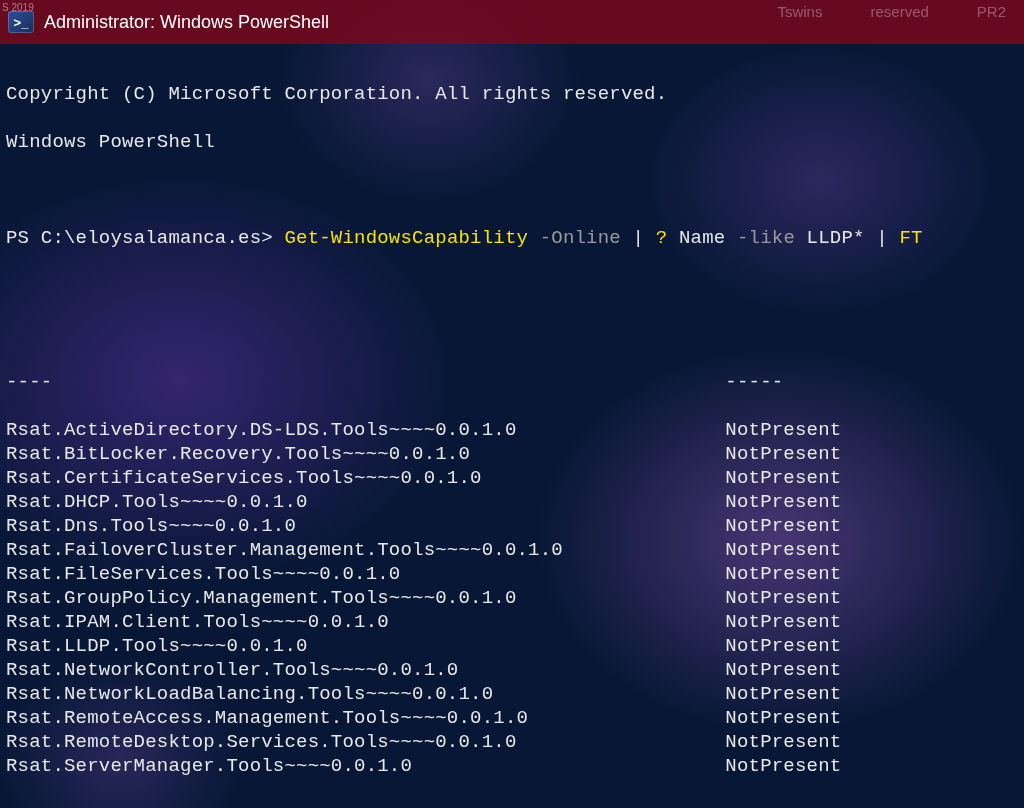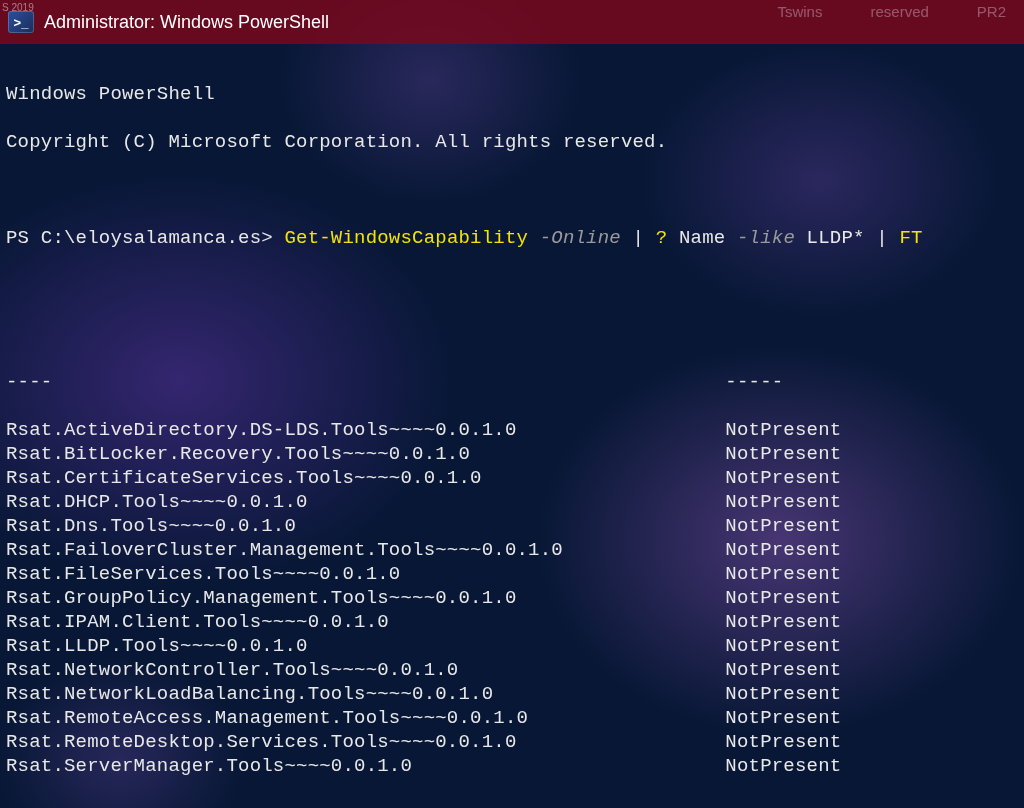--- a/index.html
+++ b/index.html
@@ -72,21 +72,21 @@
     z-index: 1;
     padding: 14px 8px 8px 6px;
     font-size: 19px;
     line-height: 24px;
     letter-spacing: 0.2px;
     color: #e8e8e8;
     white-space: pre;
   }
   .row { white-space: pre; }
   .yellow { color: #f5e400; }
-  .gray   { color: #9a9a9a; font-style: italic; }
+  .gray   { color: #9a9a9a; }
   .cmd-pipe { color: #e8e8e8; }
 </style>
 </head>
 <body>
 
 <div class="bg-layer"></div>
 
 <div class="left-edge">S 2019</div>
 
 <div class="taskbar-items">
@@ -94,22 +94,22 @@
   <span>reserved</span>
   <span>PR2</span>
 </div>
 
 <div class="titlebar">
   <div class="ps-icon">&gt;_</div>
   <div class="title-text">Administrator: Windows PowerShell</div>
 </div>
 
 <div class="terminal">
+<div class="row">Copyright (C) Microsoft Corporation. All rights reserved.</div>
 <div class="row">Windows PowerShell</div>
-<div class="row">Copyright (C) Microsoft Corporation. All rights reserved.</div>
 <div class="row"> </div>
 <div class="row"><span>PS </span><span>C:\eloysalamanca.es&gt; </span><span class="yellow">Get-WindowsCapability </span><span class="gray">-Online </span><span class="cmd-pipe">| </span><span class="yellow">? </span><span>Name </span><span class="gray">-like </span><span>LLDP* </span><span class="cmd-pipe">| </span><span class="yellow">FT</span></div>
 <div class="row"> </div>
 <div class="row"> </div>
 <div class="row"><span id="div-name">----                                                          </span><span>-----</span></div>
 <div id="rows"><div class="row"><span>Rsat.ActiveDirectory.DS-LDS.Tools~~~~0.0.1.0                  </span><span>NotPresent</span></div><div class="row"><span>Rsat.BitLocker.Recovery.Tools~~~~0.0.1.0                      </span><span>NotPresent</span></div><div class="row"><span>Rsat.CertificateServices.Tools~~~~0.0.1.0                     </span><span>NotPresent</span></div><div class="row"><span>Rsat.DHCP.Tools~~~~0.0.1.0                                    </span><span>NotPresent</span></div><div class="row"><span>Rsat.Dns.Tools~~~~0.0.1.0                                     </span><span>NotPresent</span></div><div class="row"><span>Rsat.FailoverCluster.Management.Tools~~~~0.0.1.0              </span><span>NotPresent</span></div><div class="row"><span>Rsat.FileServices.Tools~~~~0.0.1.0                            </span><span>NotPresent</span></div><div class="row"><span>Rsat.GroupPolicy.Management.Tools~~~~0.0.1.0                  </span><span>NotPresent</span></div><div class="row"><span>Rsat.IPAM.Client.Tools~~~~0.0.1.0                             </span><span>NotPresent</span></div><div class="row"><span>Rsat.LLDP.Tools~~~~0.0.1.0                                    </span><span>NotPresent</span></div><div class="row"><span>Rsat.NetworkController.Tools~~~~0.0.1.0                       </span><span>NotPresent</span></div><div class="row"><span>Rsat.NetworkLoadBalancing.Tools~~~~0.0.1.0                    </span><span>NotPresent</span></div><div class="row"><span>Rsat.RemoteAccess.Management.Tools~~~~0.0.1.0                 </span><span>NotPresent</span></div><div class="row"><span>Rsat.RemoteDesktop.Services.Tools~~~~0.0.1.0                  </span><span>NotPresent</span></div><div class="row"><span>Rsat.ServerManager.Tools~~~~0.0.1.0                           </span><span>NotPresent</span></div></div>
 
 
 
 </div>

